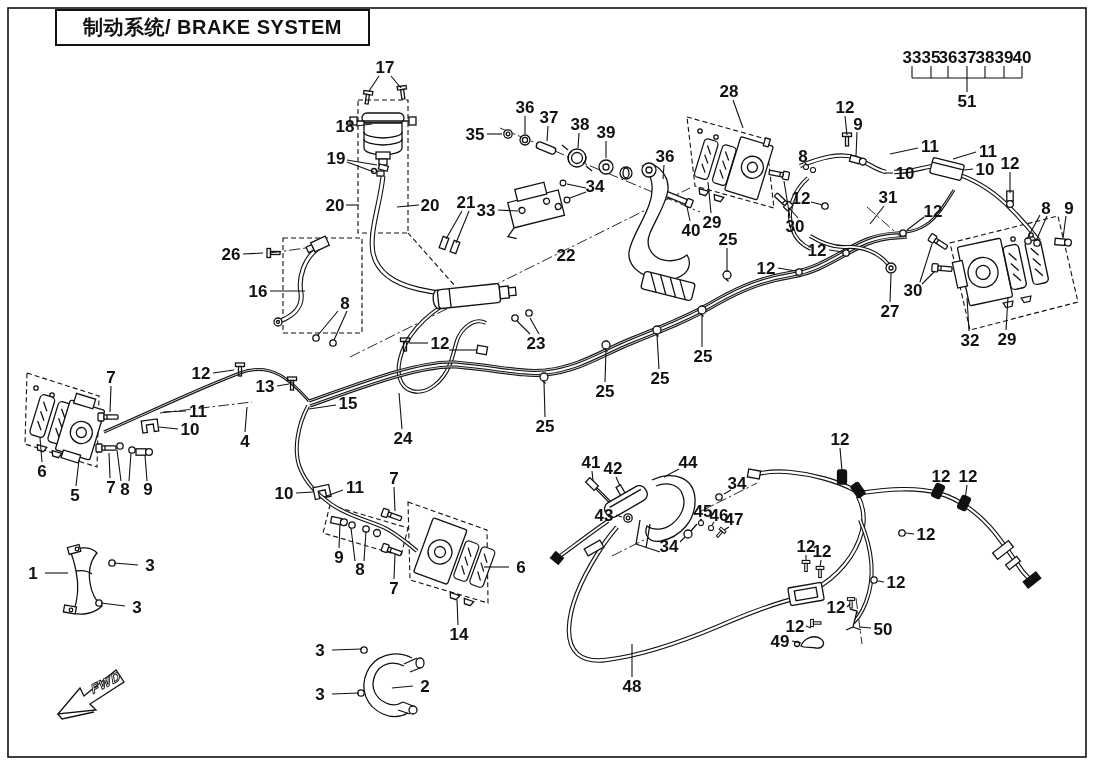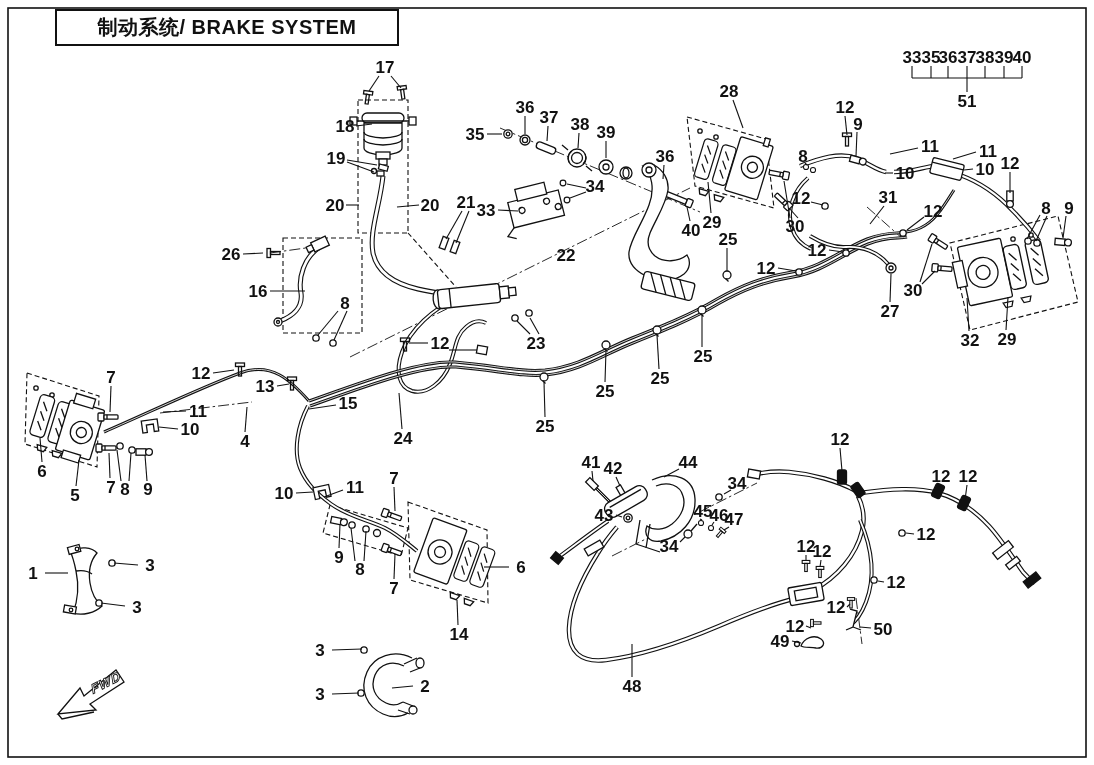--- a/index.html
+++ b/index.html
@@ -1,19 +1,19 @@
 <!DOCTYPE html>
 <html><head>
 <meta charset="utf-8">
 <style>
   html,body{margin:0;padding:0;background:#e8e8e8;}
   #page{position:relative;width:1094px;height:765px;background:#ffffff;overflow:hidden;
         font-family:"Liberation Sans","DejaVu Sans",sans-serif;}
   #diagram{position:absolute;left:0;top:0;}
-  #title-box{position:absolute;left:55px;top:9px;width:344px;height:37px;
+  #title-box{position:absolute;left:55px;top:9px;width:315px;height:37px;
              border:2.5px solid #111;box-sizing:border-box;display:flex;
              align-items:center;justify-content:center;
              font-size:20px;font-weight:bold;color:#111;letter-spacing:.5px;
              background:#fff;}
   .callout{font:bold 17px "Liberation Sans","DejaVu Sans",sans-serif;fill:#111;}
   .refnum{font:bold 17px "Liberation Sans","DejaVu Sans",sans-serif;fill:#111;}
   .leader{stroke:#111;stroke-width:1.1;fill:none;}
   .dash{stroke-dasharray:5 3;stroke-width:1.1;}
   .dd{stroke-dasharray:11 3 2.5 3;stroke-width:0.9;}
   .fwd{font:italic bold 13px "Liberation Sans","DejaVu Sans",sans-serif;

